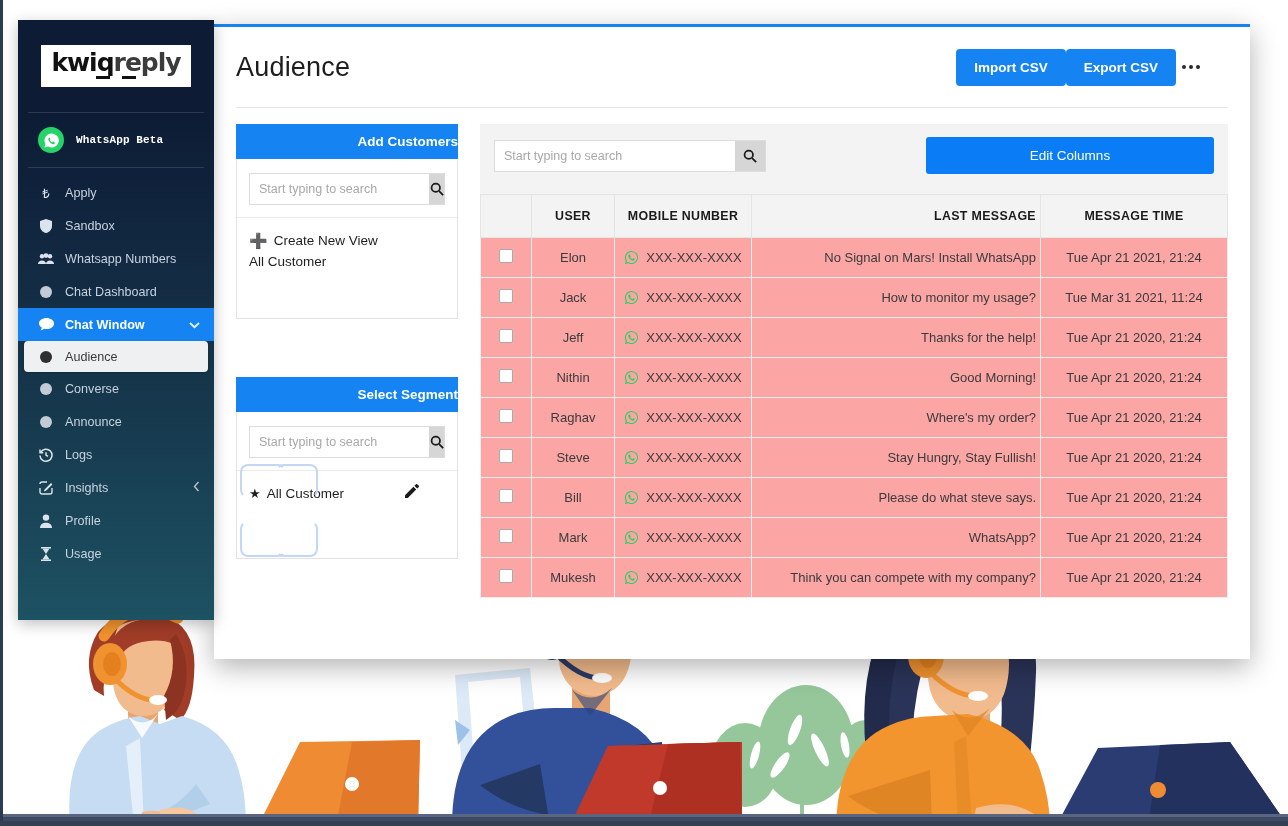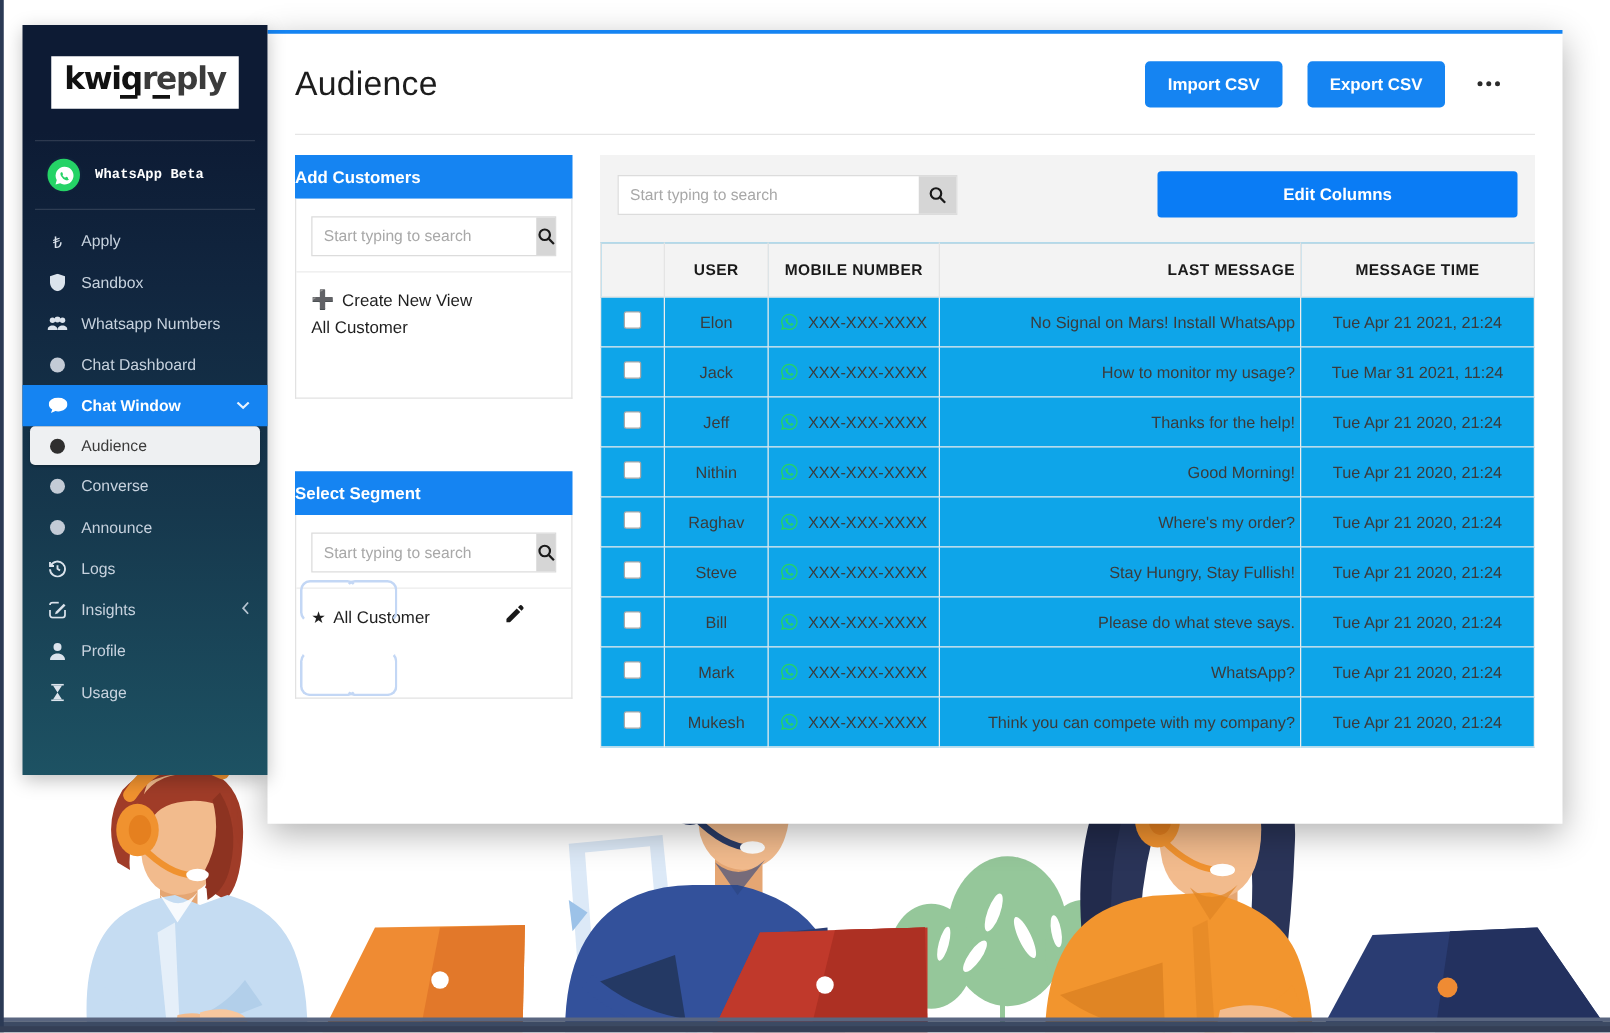--- a/index.html
+++ b/index.html
@@ -59,36 +59,36 @@
   
   .card{
     position:absolute;left:214px;top:24px;width:1036px;height:632px;
     background:#fff;border-top:3px solid #1584f2;
     box-shadow:0 8px 26px rgba(0,0,0,.30);
     z-index:4;
   }
   .card-inner{position:absolute;inset:0;padding:0 22px;}
   .card-head{height:80px;display:flex;align-items:center;}
   .page-title{font-size:27px;color:#1d1d1d;font-weight:normal;letter-spacing:.2px;}
-  .head-actions{margin-left:auto;display:flex;align-items:center;gap:20px;padding-right:22px;}
+  .head-actions{margin-left:auto;display:flex;align-items:center;gap:0;padding-right:22px;}
   .btn-blue{
     background:#1584f2;color:#fff;border:none;border-radius:4px;
     font-size:13.5px;font-weight:bold;padding:11px 18px;cursor:pointer;
     font-family:"Liberation Sans", sans-serif;
   }
   .kebab{display:flex;gap:3px;align-items:center;padding:6px;cursor:pointer;}
   .kebab i{width:4px;height:4px;border-radius:50%;background:#2b2b2b;display:block;}
   .head-rule{height:1px;background:#e6e6e6;margin:0 0 0 0;}
 
   .body-row{display:flex;gap:22px;padding-top:16px;}
 
   
   .lcol{width:222px;flex:0 0 222px;}
   .panel{background:#fff;border:1px solid #e2e2e2;border-top:none;}
-  .panel-head{background:#1584f2;color:#fff;text-align:left;font-size:13.5px;font-weight:bold;padding:10px 0;}
+  .panel-head{background:#1584f2;color:#fff;text-align:right;font-size:13.5px;font-weight:bold;padding:10px 0;}
   .panel-search{padding:14px 12px 12px 12px;border-bottom:1px solid #ececec;}
   .srch{display:flex;height:30px;border:1px solid #dcdcdc;background:#fff;}
   .srch input{
     flex:1;border:none;outline:none;padding:0 9px;font-size:12.5px;color:#555;
     font-family:"Liberation Sans", sans-serif;background:transparent;
   }
   .srch input::placeholder{color:#a8a8a8;}
   .srch .sbtn{width:30px;background:#d6d6d6;display:flex;align-items:center;justify-content:center;cursor:pointer;}
   .srch .sbtn svg{width:14px;height:14px;}
   .panel-body{padding:12px 12px 20px 12px;}
@@ -101,25 +101,25 @@
 
   
   .ph{position:absolute;border:2px solid #c3d7f5;border-radius:8px;}
 
   
   .rcol{flex:1;min-width:0;}
   .tbl-toolbar{background:#f3f3f3;display:flex;align-items:center;padding:13px 14px 20px 14px;}
   .tbl-toolbar .srch{width:270px;background:#fff;}
   .edit-cols{
     margin-left:auto;background:#0a7cf5;color:#fff;border:none;border-radius:3px;
-    width:288px;padding:11px 0;font-size:13.5px;font-weight:bold;cursor:pointer;
+    width:288px;padding:11px 0;font-size:13.5px;font-weight:normal;cursor:pointer;
     font-family:"Liberation Sans", sans-serif;
     text-align:center;
   }
-  table{width:100%;border-collapse:collapse;table-layout:fixed;background:#0ea5e9;}
+  table{width:100%;border-collapse:collapse;table-layout:fixed;background:#fca5a5;}
   thead th{
     background:#f3f3f3;border:1px solid #e4e4e4;border-left:none;
     font-size:12.4px;font-weight:bold;color:#1a1a1a;letter-spacing:.35px;
     padding:14px 4px;text-align:center;
   }
   thead th:first-child{border-left:1px solid #e4e4e4;}
   tbody td{
     border:1px solid #ededed;border-left:none;
     padding:11px 4px;text-align:center;font-size:13px;color:#3b3b3b;
   }

